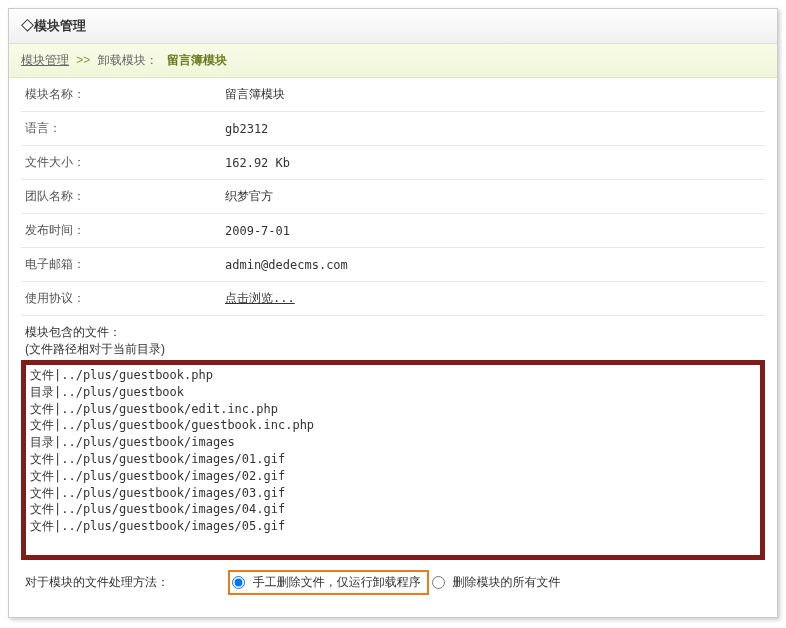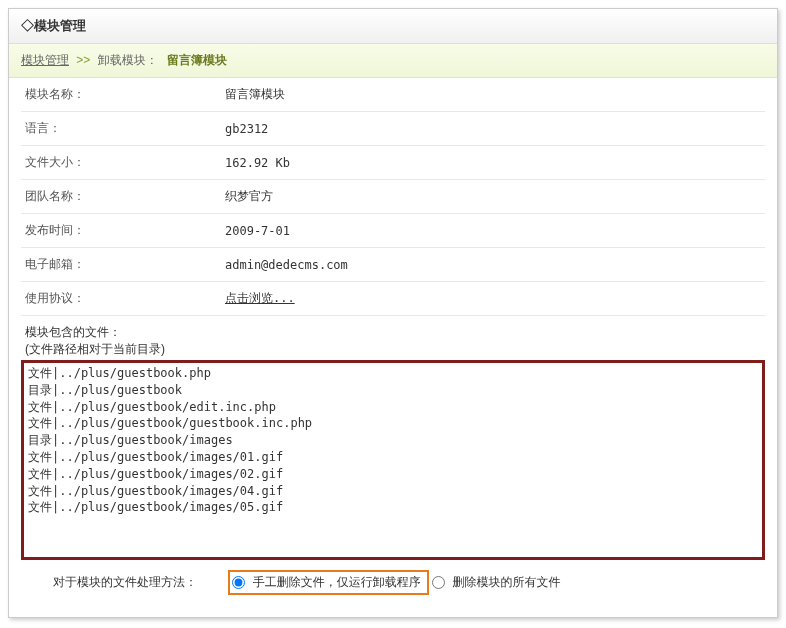--- a/index.html
+++ b/index.html
@@ -40,31 +40,31 @@
       padding: 8px 4px;
       border-bottom: 1px solid #e8e8e8;
     }
     .info-table td.label { width: 200px; color: #555; }
     .info-table td.value { font-family: Verdana, monospace; font-size: 12px; }
     .link-text { text-decoration: underline; cursor: pointer; }
     .file-section-label { padding: 8px 4px 2px 4px; }
     .file-list {
       width: 100%;
       height: 200px;
-      border: 3px solid #7f1d1d;
+      border: 5px solid #7f1d1d;
       overflow-y: scroll;
       background: #fff;
       padding: 2px 4px;
       font-family: Verdana, SimSun, monospace;
       font-size: 12px;
       line-height: 1.4;
     }
     .file-list div { white-space: nowrap; }
     .method-row { padding: 10px 4px; }
-    .method-label { display: inline-block; width: 200px; text-align: center; }
+    .method-label { display: inline-block; width: 200px; }
     .radio-group { display: inline-block; }
     .radio-highlight {
       border: 2px solid #e87b1c;
       padding: 2px 6px 2px 2px;
       display: inline-block;
     }
     .radio-item { display: inline-block; }
     .radio-item input { vertical-align: middle; margin-right: 4px; }
   </style>
 </head>
@@ -122,20 +122,21 @@
     </div>
 
     <div class="file-list" id="file-list">
         <div>文件|../plus/guestbook.php</div>
         <div>目录|../plus/guestbook</div>
         <div>文件|../plus/guestbook/edit.inc.php</div>
         <div>文件|../plus/guestbook/guestbook.inc.php</div>
         <div>目录|../plus/guestbook/images</div>
         <div>文件|../plus/guestbook/images/01.gif</div>
         <div>文件|../plus/guestbook/images/02.gif</div>
+        <div>文件|../plus/guestbook/images/03.gif</div>
         <div>文件|../plus/guestbook/images/04.gif</div>
         <div>文件|../plus/guestbook/images/05.gif</div>
       </div>
 
     <div class="method-row">
       <span class="method-label">对于模块的文件处理方法：</span>
       <span class="radio-group">
         <span class="radio-highlight">
           <span class="radio-item">
             <input type="radio" name="filemethod" checked="" style="">

